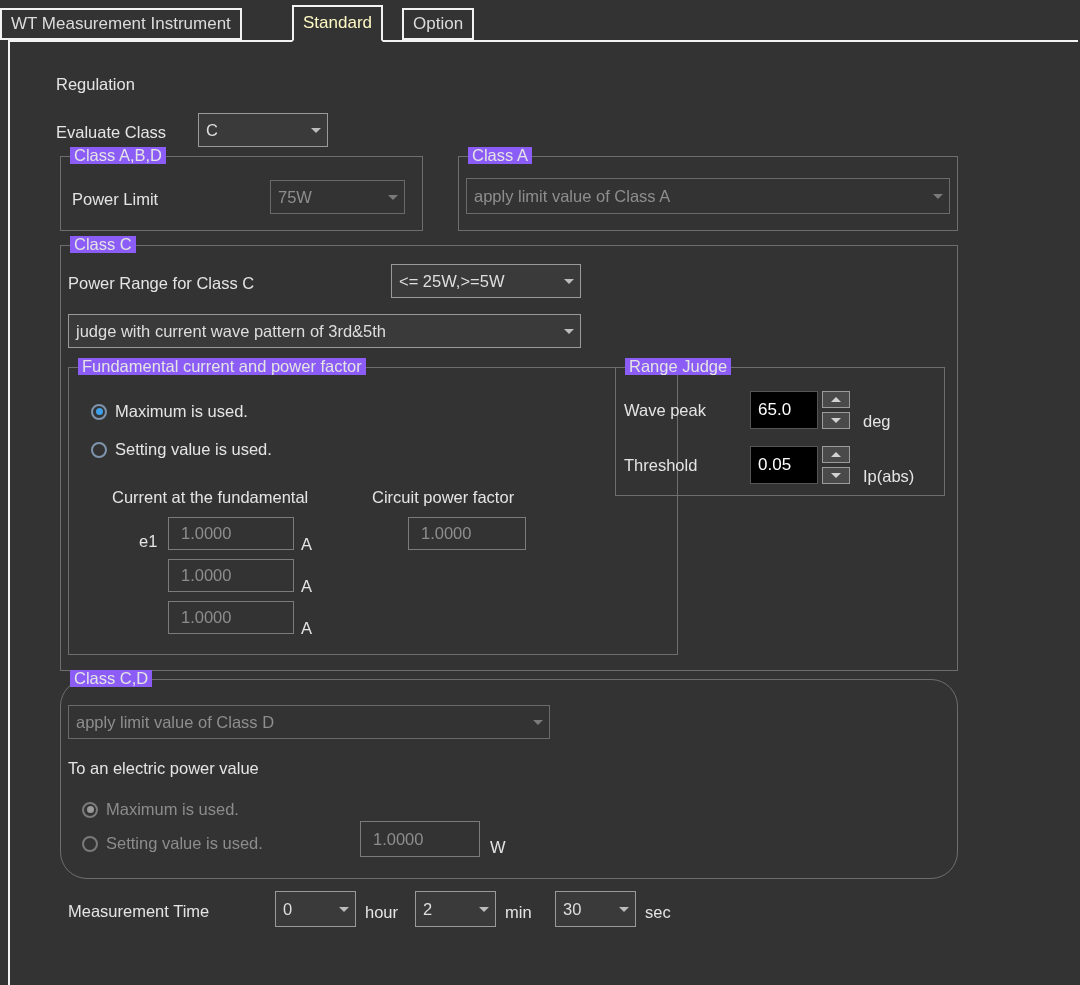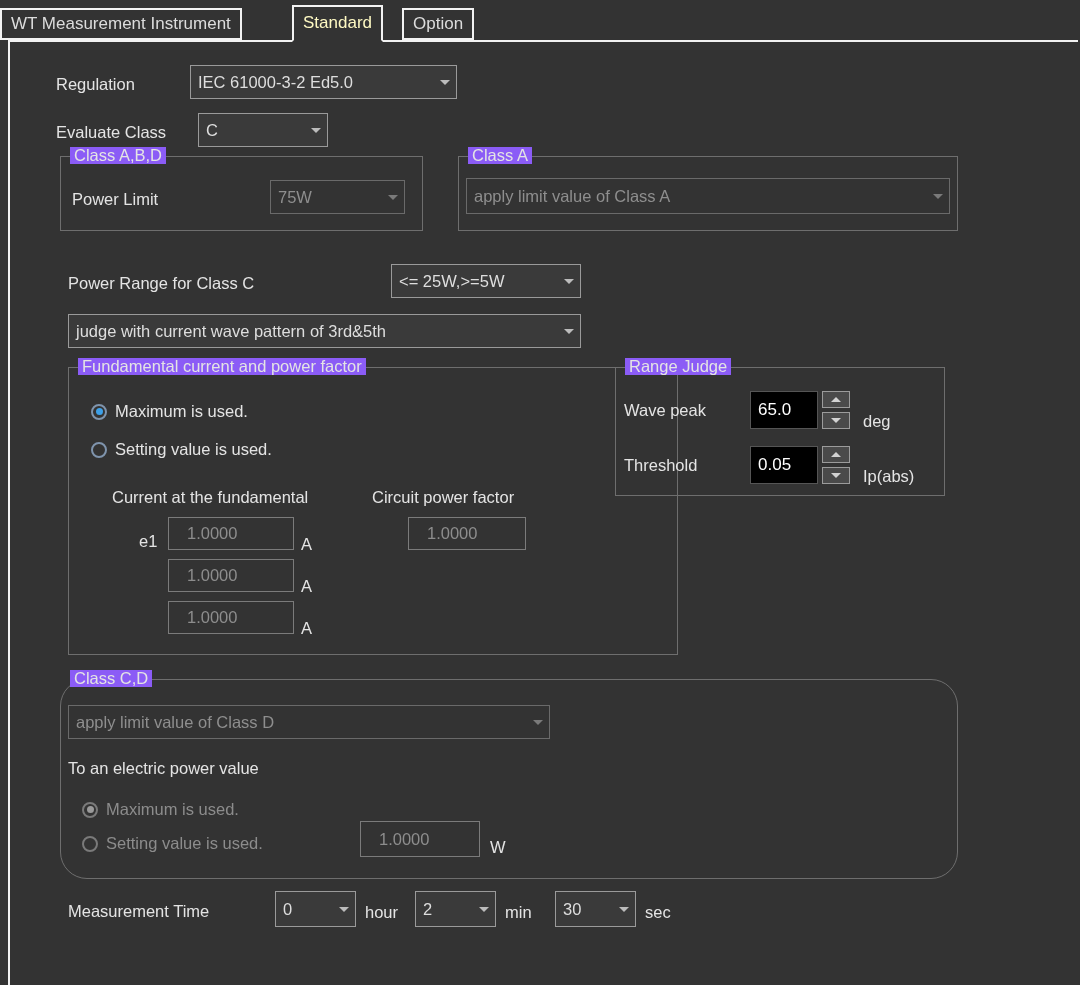--- a/index.html
+++ b/index.html
@@ -136,21 +136,21 @@
 
   .txtbox {
     position: absolute;
     box-sizing: border-box;
     border: 1px solid #7b7b7b;
     background: #333333;
     color: #8d8d8d;
     font-size: 16.5px;
     display: flex;
     align-items: center;
-    padding-left: 18px;
+    padding-left: 12px;
     white-space: nowrap;
     cursor: default;
   }
 
   
   .spinwrap { position: absolute; display: flex; align-items: stretch; }
   .spinval {
     box-sizing: border-box;
     background: #000000;
     border: 1px solid #555555;
@@ -235,26 +235,20 @@
   <div class="tab" id="tab-opt">
     <span>Option</span>
   </div>
 </div>
 <div id="tabline"></div>
 <div id="frameleft"></div>
 
 <div id="page">
 
   <div class="lbl" style="left:46px; top:34px;">Regulation</div>
-  <div class="combo" style="left:180px; top:23px; width:267px; height:34px;">
-    <span class="cval">IEC 61000-3-2 Ed5.0</span>
-    <span class="arrow">
-        <i></i>
-      </span>
-  </div>
 
   <div class="lbl" style="left:46px; top:82px;">Evaluate Class</div>
   <div class="combo" style="left:188px; top:71px; width:130px; height:34px;">
     <span class="cval">C</span>
     <span class="arrow">
         <i></i>
       </span>
   </div>
 
   <div class="groupbox" style="left:50px; top:114px; width:363px; height:75px;">
@@ -271,20 +265,23 @@
   <div class="groupbox" style="left:448px; top:114px; width:500px; height:75px;">
     <span class="gb-title">Class A</span>
   </div>
   <div class="combo disabled" style="left:456px; top:136px; width:484px; height:36px;">
     <span class="cval">apply limit value of Class A</span>
     <span class="arrow">
         <i></i>
       </span>
   </div>
 
+  <div class="groupbox" style="left:50px; top:203px; width:898px; height:426px;">
+    <span class="gb-title">Class C</span>
+  </div>
 
   <div class="lbl" style="left:58px; top:233px;">Power Range for Class C</div>
   <div class="combo" style="left:381px; top:222px; width:190px; height:34px;">
     <span class="cval">&lt;= 25W,&gt;=5W</span>
     <span class="arrow">
         <i></i>
       </span>
   </div>
 
   <div class="combo" style="left:58px; top:272px; width:513px; height:34px;">

